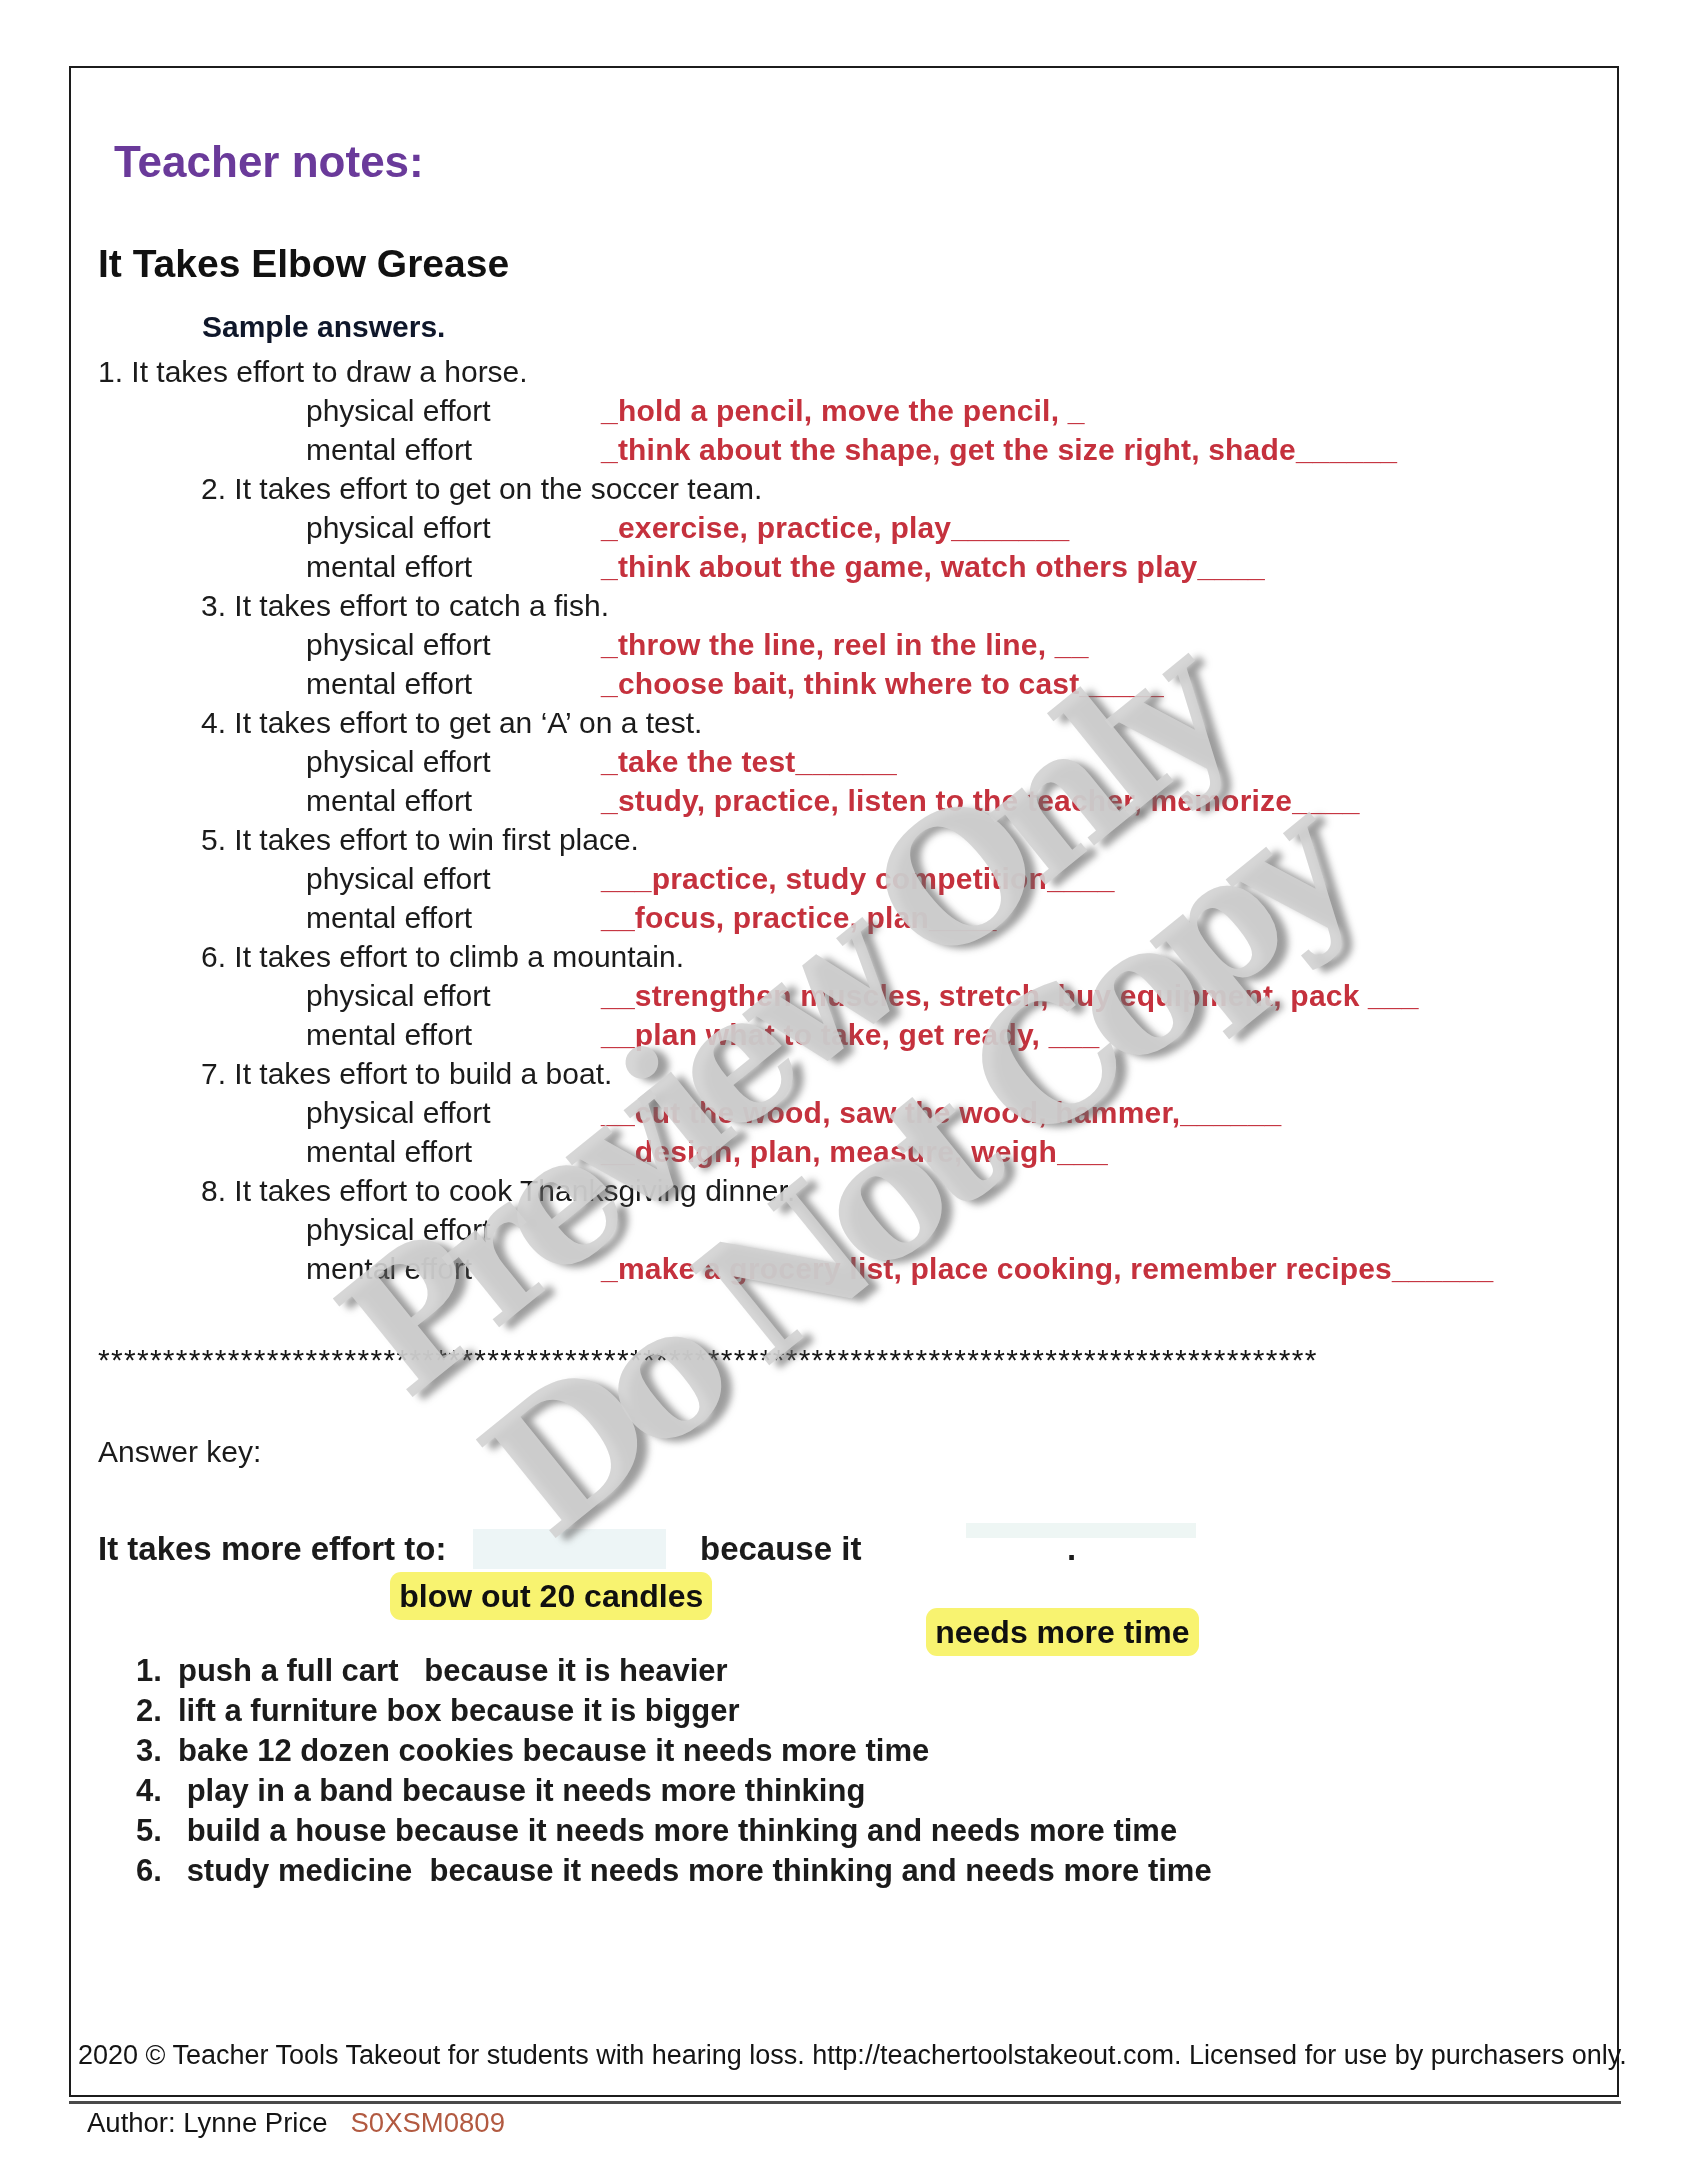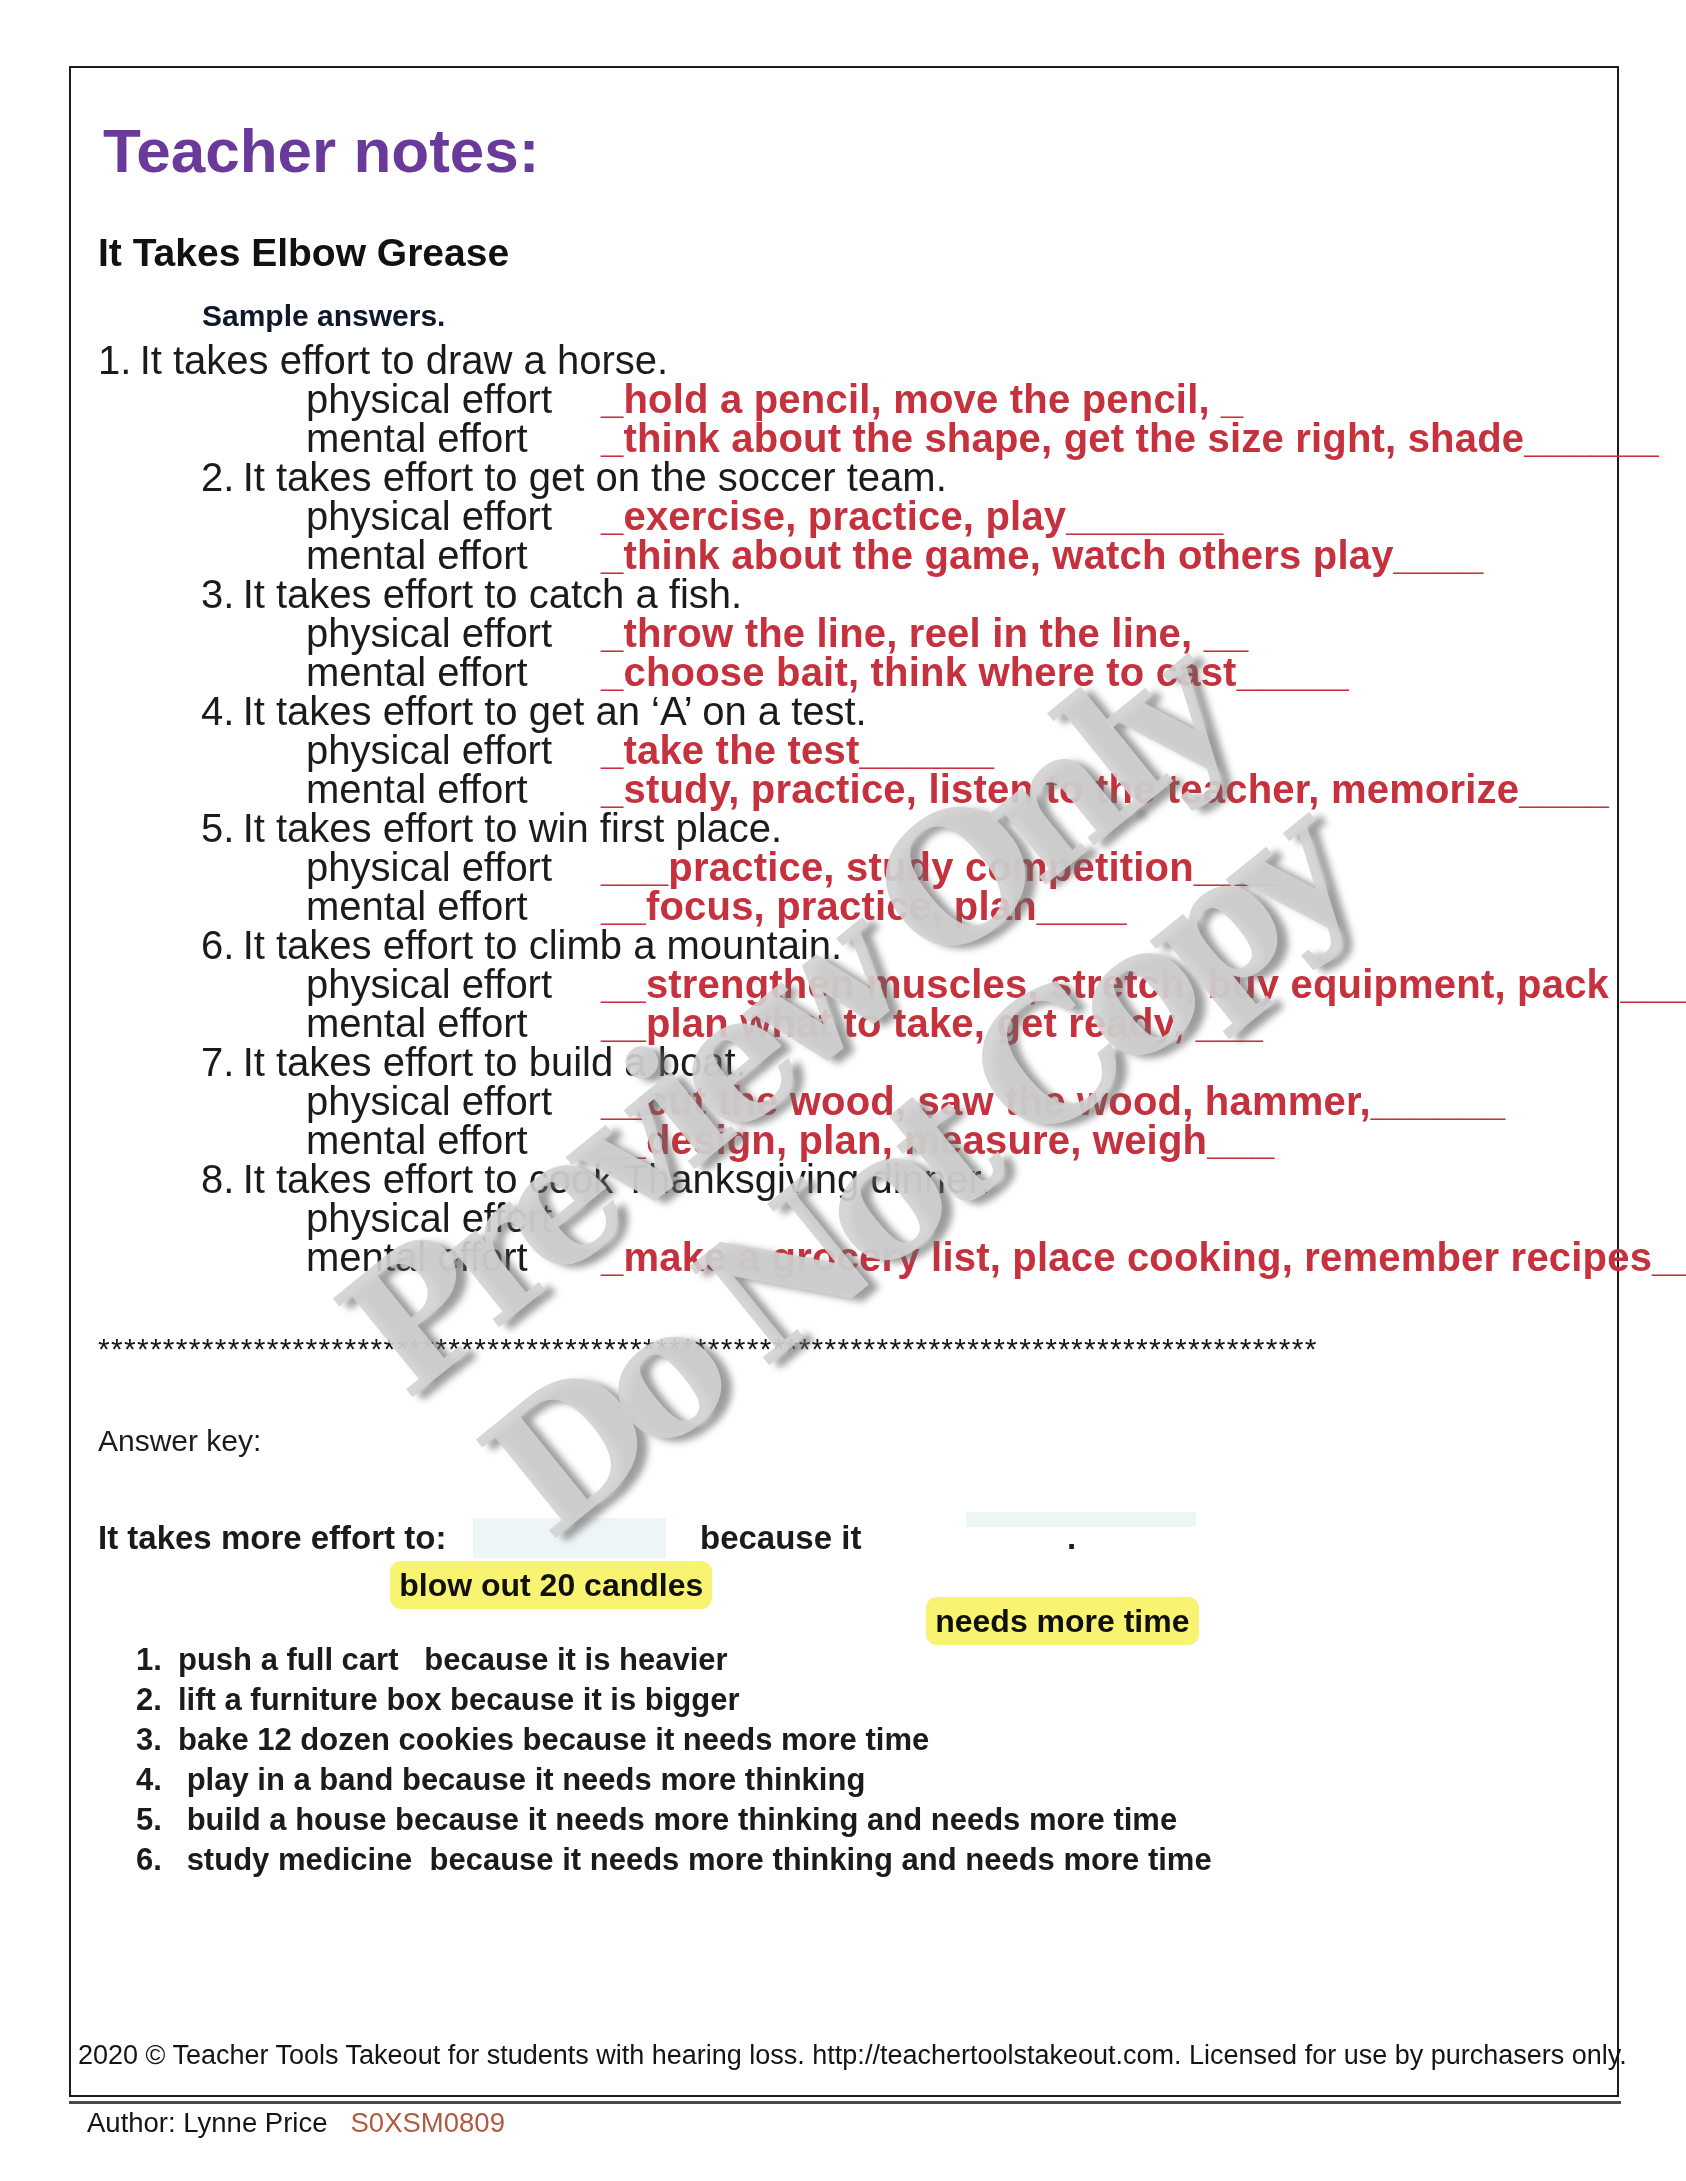--- a/index.html
+++ b/index.html
@@ -11,29 +11,29 @@
     position:absolute;left:69px;top:66px;width:1550px;height:2031px;
     border:2.8px solid #1c1c1c;box-sizing:border-box;background:transparent;
   }
   .border-echo{
     position:absolute;left:69px;top:2101px;width:1552px;height:2.8px;background:#4a4a4a;
   }
   .content{
     position:absolute;left:98px;top:117px;width:1478px;
   }
   .doc-title{
-    font-size:62px;line-height:57px;font-weight:bold;color:#6a3a9a;margin:5px;
+    font-size:44px;line-height:57px;font-weight:bold;color:#6a3a9a;margin:16px;
   }
   .ws-title{
     font-size:39px;line-height:46px;font-weight:bold;color:#111;margin:51px 0 0 0;
   }
   .sample{
     font-size:30px;line-height:37px;font-weight:bold;color:#0f172a;margin:21px 0 0 104px;
   }
-  .items{margin-top:7.3px;font-size:40px;line-height:39px;}
+  .items{margin-top:7.3px;font-size:30px;line-height:39px;}
   .item-head{white-space:nowrap;}
   .item-head .num{margin-right:8.3px;}
   .item-head.indented{margin-left:103px;}
   .effort-row{display:flex;white-space:nowrap;}
   .effort-label{flex:none;margin-left:208px;width:295px;}
   .effort-answer{
     color:#c5313d;font-weight:bold;white-space:pre;letter-spacing:0.2px;
   }
   .divider{
     margin-top:53px;font-size:30px;line-height:37px;letter-spacing:1.3px;

